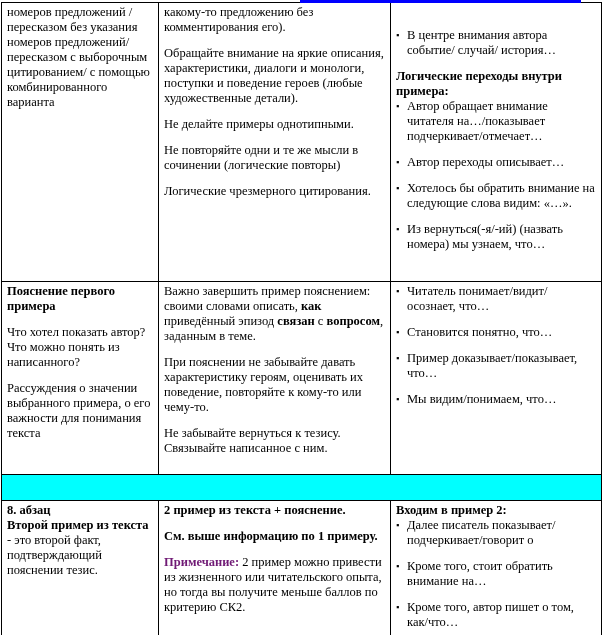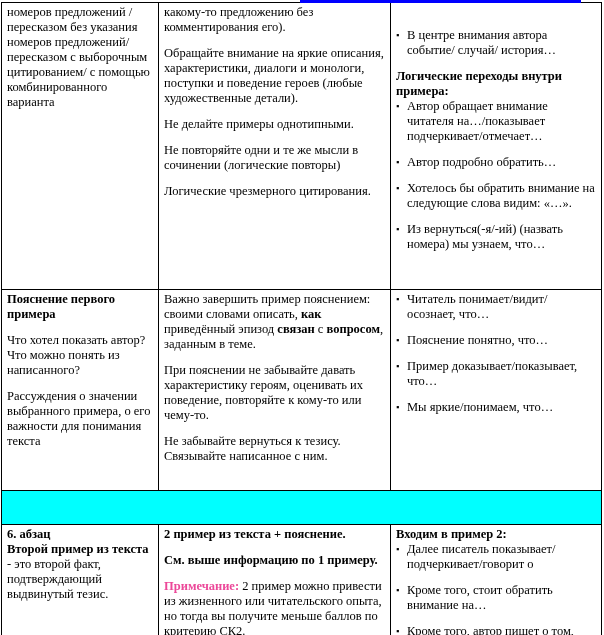--- a/index.html
+++ b/index.html
@@ -16,21 +16,21 @@
   .top-rule { position:absolute; top:0; left:300px; width:281px; height:3px; }
   table.doc {
     border-collapse:collapse;
     table-layout:fixed;
     width:600px;
     margin:2px 0 0 1px;
   }
   table.doc td {
     border:1.5px solid #000;
     vertical-align:top;
-    padding:2px 5px 20px 5px;
+    padding:2px 5px 12px 5px;
     overflow:hidden;
     word-wrap:break-word;
   }
   tr.r0 td { height:264px; }
   tr.r1 td { height:178px; }
   td.highlight-cell { height:11px; padding:0; }
   .block { margin:0; }
   .block + .block { margin-top:11px; }
   .block.tight { margin-top:0; }
   .spacer { height:12px; }
@@ -67,21 +67,21 @@
               <span class="bullet-glyph">▪</span>
               <span class="runs"><span>В центре внимания автора событие/ случай/ история…</span></span>
             </div>
             <div class="block para"><span class="runs"><span class="b">Логические переходы внутри примера:</span></span></div>
             <div class="block bullet tight">
               <span class="bullet-glyph">▪</span>
               <span class="runs"><span>Автор обращает внимание читателя на…/показывает подчеркивает/отмечает…</span></span>
             </div>
             <div class="block bullet">
               <span class="bullet-glyph">▪</span>
-              <span class="runs"><span>Автор подробно обратить…</span></span>
+              <span class="runs"><span>Автор переходы описывает…</span></span>
             </div>
             <div class="block bullet">
               <span class="bullet-glyph">▪</span>
               <span class="runs"><span>Хотелось бы обратить внимание на следующие слова видим: «…».</span></span>
             </div>
             <div class="block bullet">
               <span class="bullet-glyph">▪</span>
               <span class="runs"><span>Из вернуться(-я/-ий) (назвать номера) мы узнаем, что…</span></span>
             </div>
           </td>
@@ -97,44 +97,44 @@
             <div class="block para"><span class="runs"><span>При пояснении не забывайте давать характеристику героям, оценивать их поведение, повторяйте к кому-то или чему-то.</span></span></div>
             <div class="block para"><span class="runs"><span>Не забывайте вернуться к тезису. Связывайте написанное с ним.</span></span></div>
           </td>
           <td>
             <div class="block bullet">
               <span class="bullet-glyph">▪</span>
               <span class="runs"><span>Читатель понимает/видит/осознает, что…</span></span>
             </div>
             <div class="block bullet">
               <span class="bullet-glyph">▪</span>
-              <span class="runs"><span>Пояснение понятно, что…</span></span>
+              <span class="runs"><span>Становится понятно, что…</span></span>
             </div>
             <div class="block bullet">
               <span class="bullet-glyph">▪</span>
               <span class="runs"><span>Пример доказывает/показывает, что…</span></span>
             </div>
             <div class="block bullet">
               <span class="bullet-glyph">▪</span>
-              <span class="runs"><span>Мы яркие/понимаем, что…</span></span>
+              <span class="runs"><span>Мы видим/понимаем, что…</span></span>
             </div>
           </td>
         </tr>
         <tr class="r2">
           <td colspan="3" class="highlight-cell" style="background: rgb(0, 255, 255);"></td>
         </tr>
         <tr class="r3">
           <td>
-            <div class="block para"><span class="runs"><span class="b">6. абзац</span></span></div>
-            <div class="block para tight"><span class="runs"><span class="b">Второй пример из текста</span><span> -  это второй факт, подтверждающий выдвинутый тезис.</span></span></div>
+            <div class="block para"><span class="runs"><span class="b">8. абзац</span></span></div>
+            <div class="block para tight"><span class="runs"><span class="b">Второй пример из текста</span><span> -  это второй факт, подтверждающий пояснении тезис.</span></span></div>
           </td>
           <td>
             <div class="block para"><span class="runs"><span class="b">2 пример из текста + пояснение.</span></span></div>
             <div class="block para"><span class="runs"><span class="b">См. выше информацию по 1 примеру.</span></span></div>
-            <div class="block para"><span class="runs"><span class="b" style="color: #ec4899;">Примечание:</span><span> 2 пример можно привести из жизненного или читательского опыта, но тогда вы получите меньше баллов по критерию СК2.</span></span></div>
+            <div class="block para"><span class="runs"><span class="b" style="color: #701a75;">Примечание:</span><span> 2 пример можно привести из жизненного или читательского опыта, но тогда вы получите меньше баллов по критерию СК2.</span></span></div>
           </td>
           <td>
             <div class="block para"><span class="runs"><span class="b">Входим в пример 2:</span></span></div>
             <div class="block bullet tight">
               <span class="bullet-glyph">▪</span>
               <span class="runs"><span>Далее писатель показывает/ подчеркивает/говорит о</span></span>
             </div>
             <div class="block bullet">
               <span class="bullet-glyph">▪</span>
               <span class="runs"><span>Кроме того, стоит обратить внимание на…</span></span>

